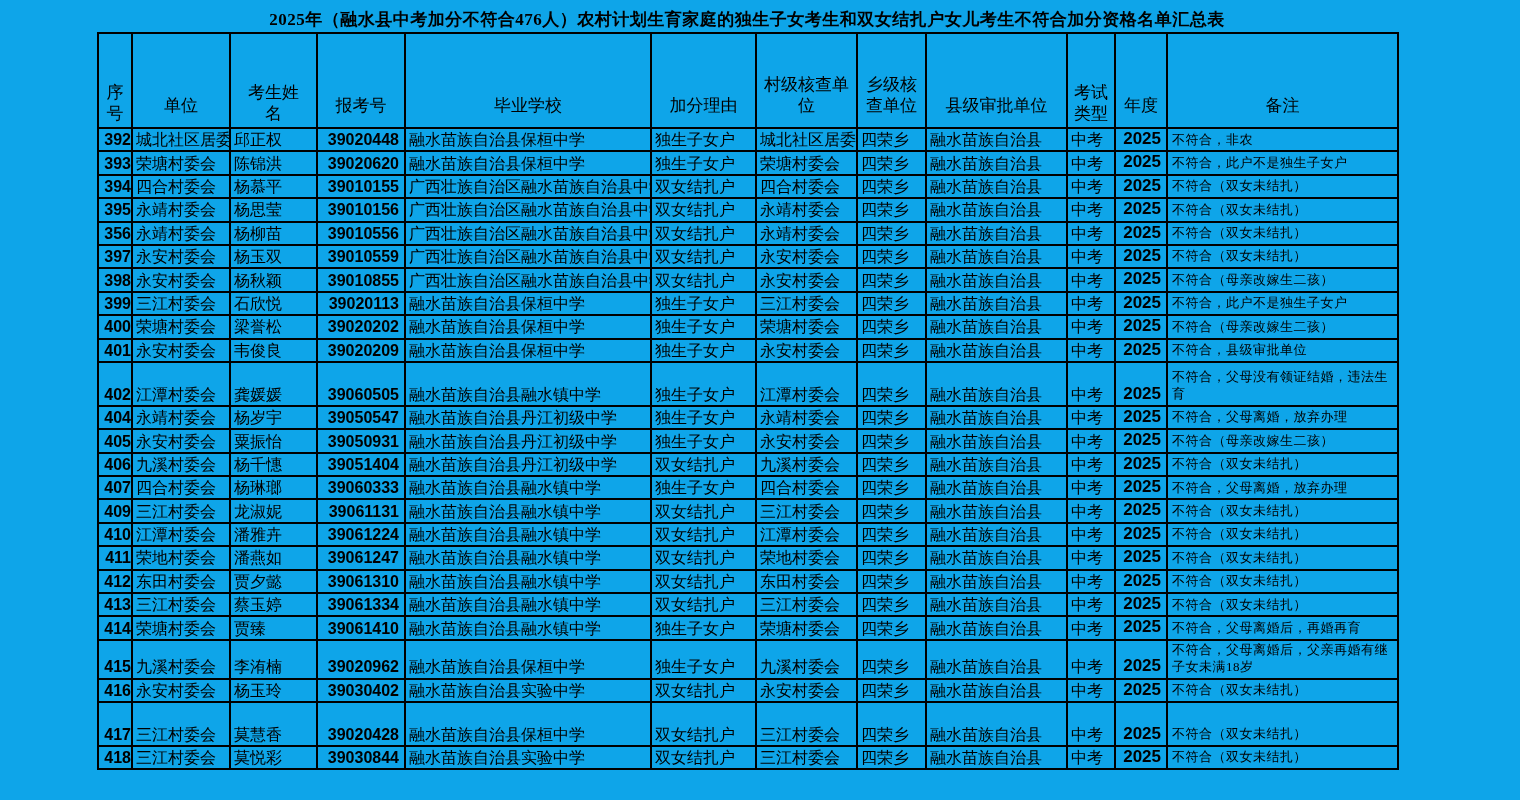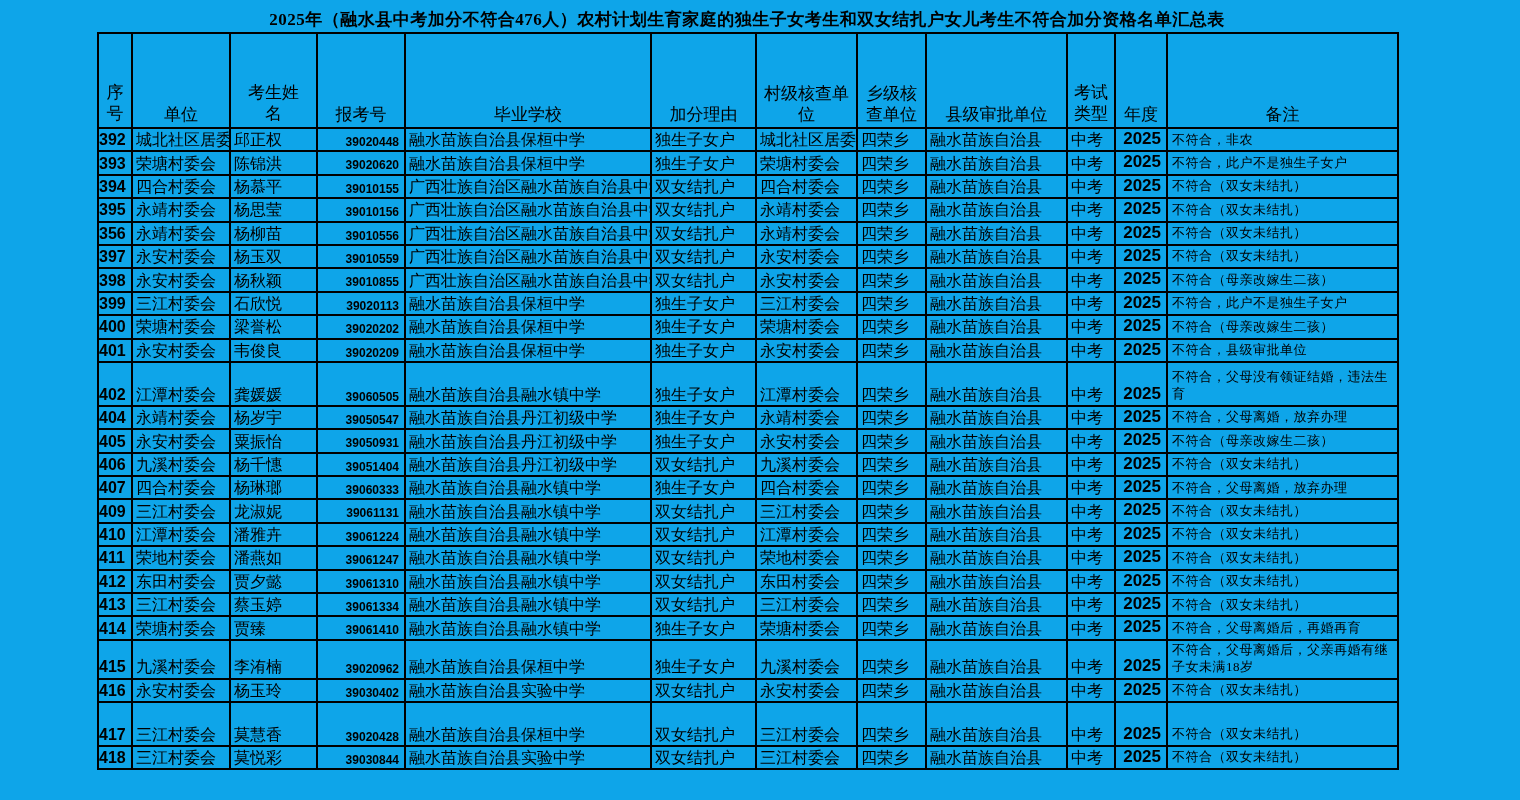--- a/index.html
+++ b/index.html
@@ -44,49 +44,49 @@
     box-sizing: border-box;
     overflow: hidden;
   }
   thead tr { height: 95px; }
   thead th {
     vertical-align: bottom;
     text-align: center;
     font-weight: 400;
     font-size: 17px;
     line-height: 1.25;
-    padding: 0 2px 2px 2px;
+    padding: 0 2px 11px 2px;
     word-break: break-all;
   }
   thead th.h-name   { padding: 16px 12px 3px 12px; }
   thead th.h-no     { padding: 0 6px 3px 6px; margin-left: 8px; }
   thead th.h-examtype { padding: 0 1px 3px 1px; }
   tbody tr { height: 22px; }
   
   tbody tr:nth-child(11), tbody tr:nth-child(24), tbody tr:nth-child(28) { height: 44px; }
   tbody td {
     vertical-align: bottom;
     font-size: 16px;
     line-height: 1.2;
     white-space: nowrap;
     padding: 0 1px 1px 3px;
   }
   td.c-no {
     font-family: "Liberation Sans", sans-serif;
     font-weight: 600;
-    text-align: left;
+    text-align: right;
     padding: 0 0 1px 0;
     font-size: 16px;
   }
   td.c-examno {
     font-family: "Liberation Sans", sans-serif;
     font-weight: 600;
     text-align: right;
     padding-right: 5px;
-    font-size: 12px;
+    font-size: 16px;
   }
   td.c-year {
     font-family: "Liberation Sans", sans-serif;
     font-weight: 600;
     text-align: right;
     padding-right: 5px;
     font-size: 17px;
   }
   td.c-remark {
     white-space: normal;

